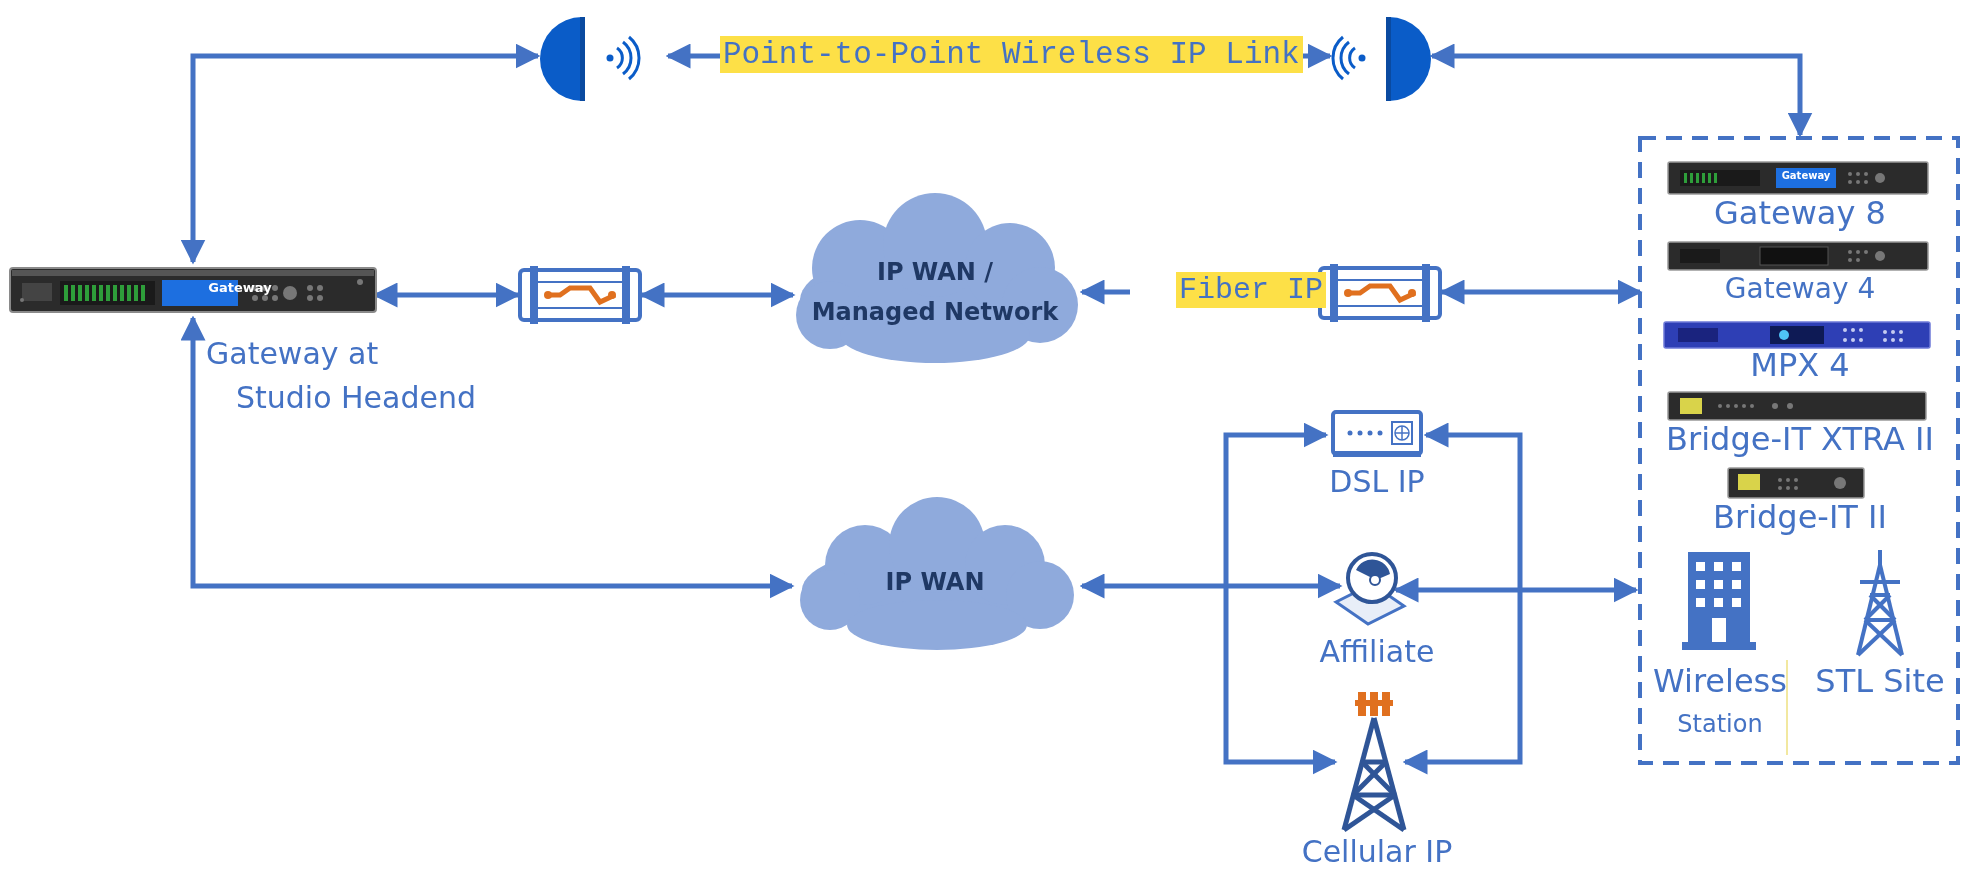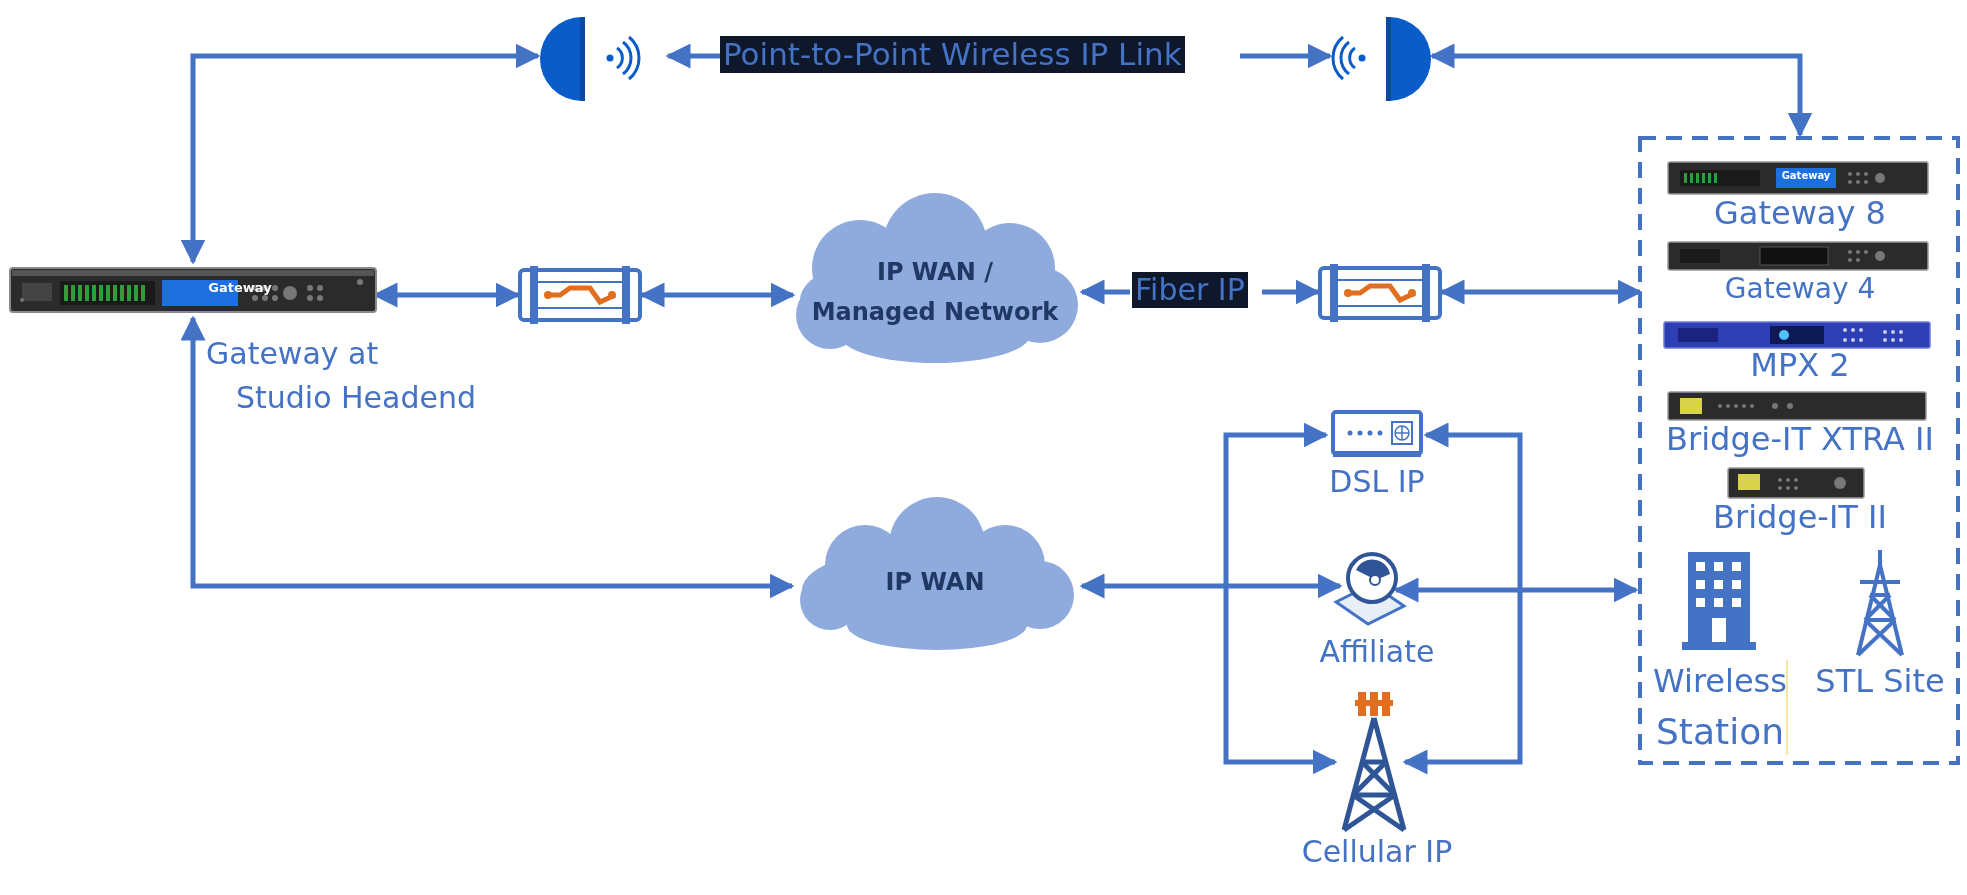--- a/index.html
+++ b/index.html
@@ -3,21 +3,21 @@
 <meta charset="utf-8">
 <style>
   html, body { margin: 0; padding: 0; background: #ffffff; }
   body { width: 1967px; height: 895px; position: relative; overflow: hidden;
          font-family: "DejaVu Sans", sans-serif; }
   #diagram { position: absolute; left: 0; top: 0; width: 1967px; height: 895px; }
   .lbl { position: absolute; color: #4472c4; font-family: "DejaVu Sans", sans-serif;
          font-size: 30px; text-align: center; white-space: nowrap; line-height: 1.2; }
   .cloud-lbl { position: absolute; color: #1f3864; font-weight: bold; font-size: 24px;
          text-align: center; line-height: 1.35; font-family: "DejaVu Sans", sans-serif; margin-top: 6px; }
-  .lblbg { background: #0f172a; padding: 0 3px; }
+  .lblbg { background: #fde047; padding: 0 3px; font-family: Liberation Mono, monospace; }
 </style>
 </head>
 <body>
 
 <svg id="diagram" viewBox="0 0 1967 895" xmlns="http://www.w3.org/2000/svg">
   <defs>
     <marker id="ah" viewBox="0 0 10 10" refX="9" refY="5" markerWidth="5" markerHeight="5" orient="auto-start-reverse">
       <path d="M0,0 L10,5 L0,10 z" fill="#4472c4"></path>
     </marker>
   </defs>
@@ -303,32 +303,32 @@
 <div class="lbl lblbg" style="left:720px; top:36px; font-size:31px;">Point-to-Point Wireless IP Link</div>
 
 <div class="lbl" style="left:206px; top:336px; width:300px; text-align:left;">Gateway at</div>
 <div class="lbl" style="left:206px; top:380px; width:300px; text-align:center;">Studio Headend</div>
 
 <div class="lbl" style="left:190px; top:280px; width:100px; font-size:13px; font-weight:bold; color:#fff;">Gateway</div>
 
 <div class="cloud-lbl" style="left:800px; top:250px; width:270px;">IP WAN /</div>
 <div class="cloud-lbl" style="left:800px; top:290px; width:270px;">Managed Network</div>
 
-<div class="lbl lblbg" style="left:1132px; top:272px;">Fiber IP</div>
+<div class="lbl lblbg" style="left:1176px; top:272px;">Fiber IP</div>
 
 <div class="cloud-lbl" style="left:830px; top:560px; width:210px;">IP WAN</div>
 
 <div class="lbl" style="left:1277px; top:464px; width:200px;">DSL IP</div>
 <div class="lbl" style="left:1277px; top:634px; width:200px;">Affiliate</div>
 <div class="lbl" style="left:1262px; top:834px; width:230px;">Cellular IP</div>
 
 <div>
   <div class="lbl" style="left:1642px; top:194px; width:316px; font-size:32px;">Gateway 8</div>
   <div class="lbl" style="left:1776px; top:170px; width:60px; font-size:10px; font-weight:bold; color:#fff;">Gateway</div>
   <div class="lbl" style="left:1642px; top:272px; width:316px; font-size:28px;">Gateway 4</div>
-  <div class="lbl" style="left:1642px; top:346px; width:316px; font-size:32px;">MPX 2</div>
+  <div class="lbl" style="left:1642px; top:346px; width:316px; font-size:32px;">MPX 4</div>
   <div class="lbl" style="left:1642px; top:420px; width:316px; font-size:32px;">Bridge-IT XTRA II</div>
   <div class="lbl" style="left:1642px; top:498px; width:316px; font-size:32px;">Bridge-IT II</div>
 
   <div class="lbl" style="left:1640px; top:662px; width:160px; font-size:32px;">Wireless</div>
-  <div class="lbl" style="left:1640px; top:710px; width:160px; font-size:36px;">Station</div>
+  <div class="lbl" style="left:1640px; top:710px; width:160px; font-size:24px;">Station</div>
   <div class="lbl" style="left:1800px; top:662px; width:160px; font-size:32px;text-align:center;">STL Site</div>
 </div>
 
 </body></html>

